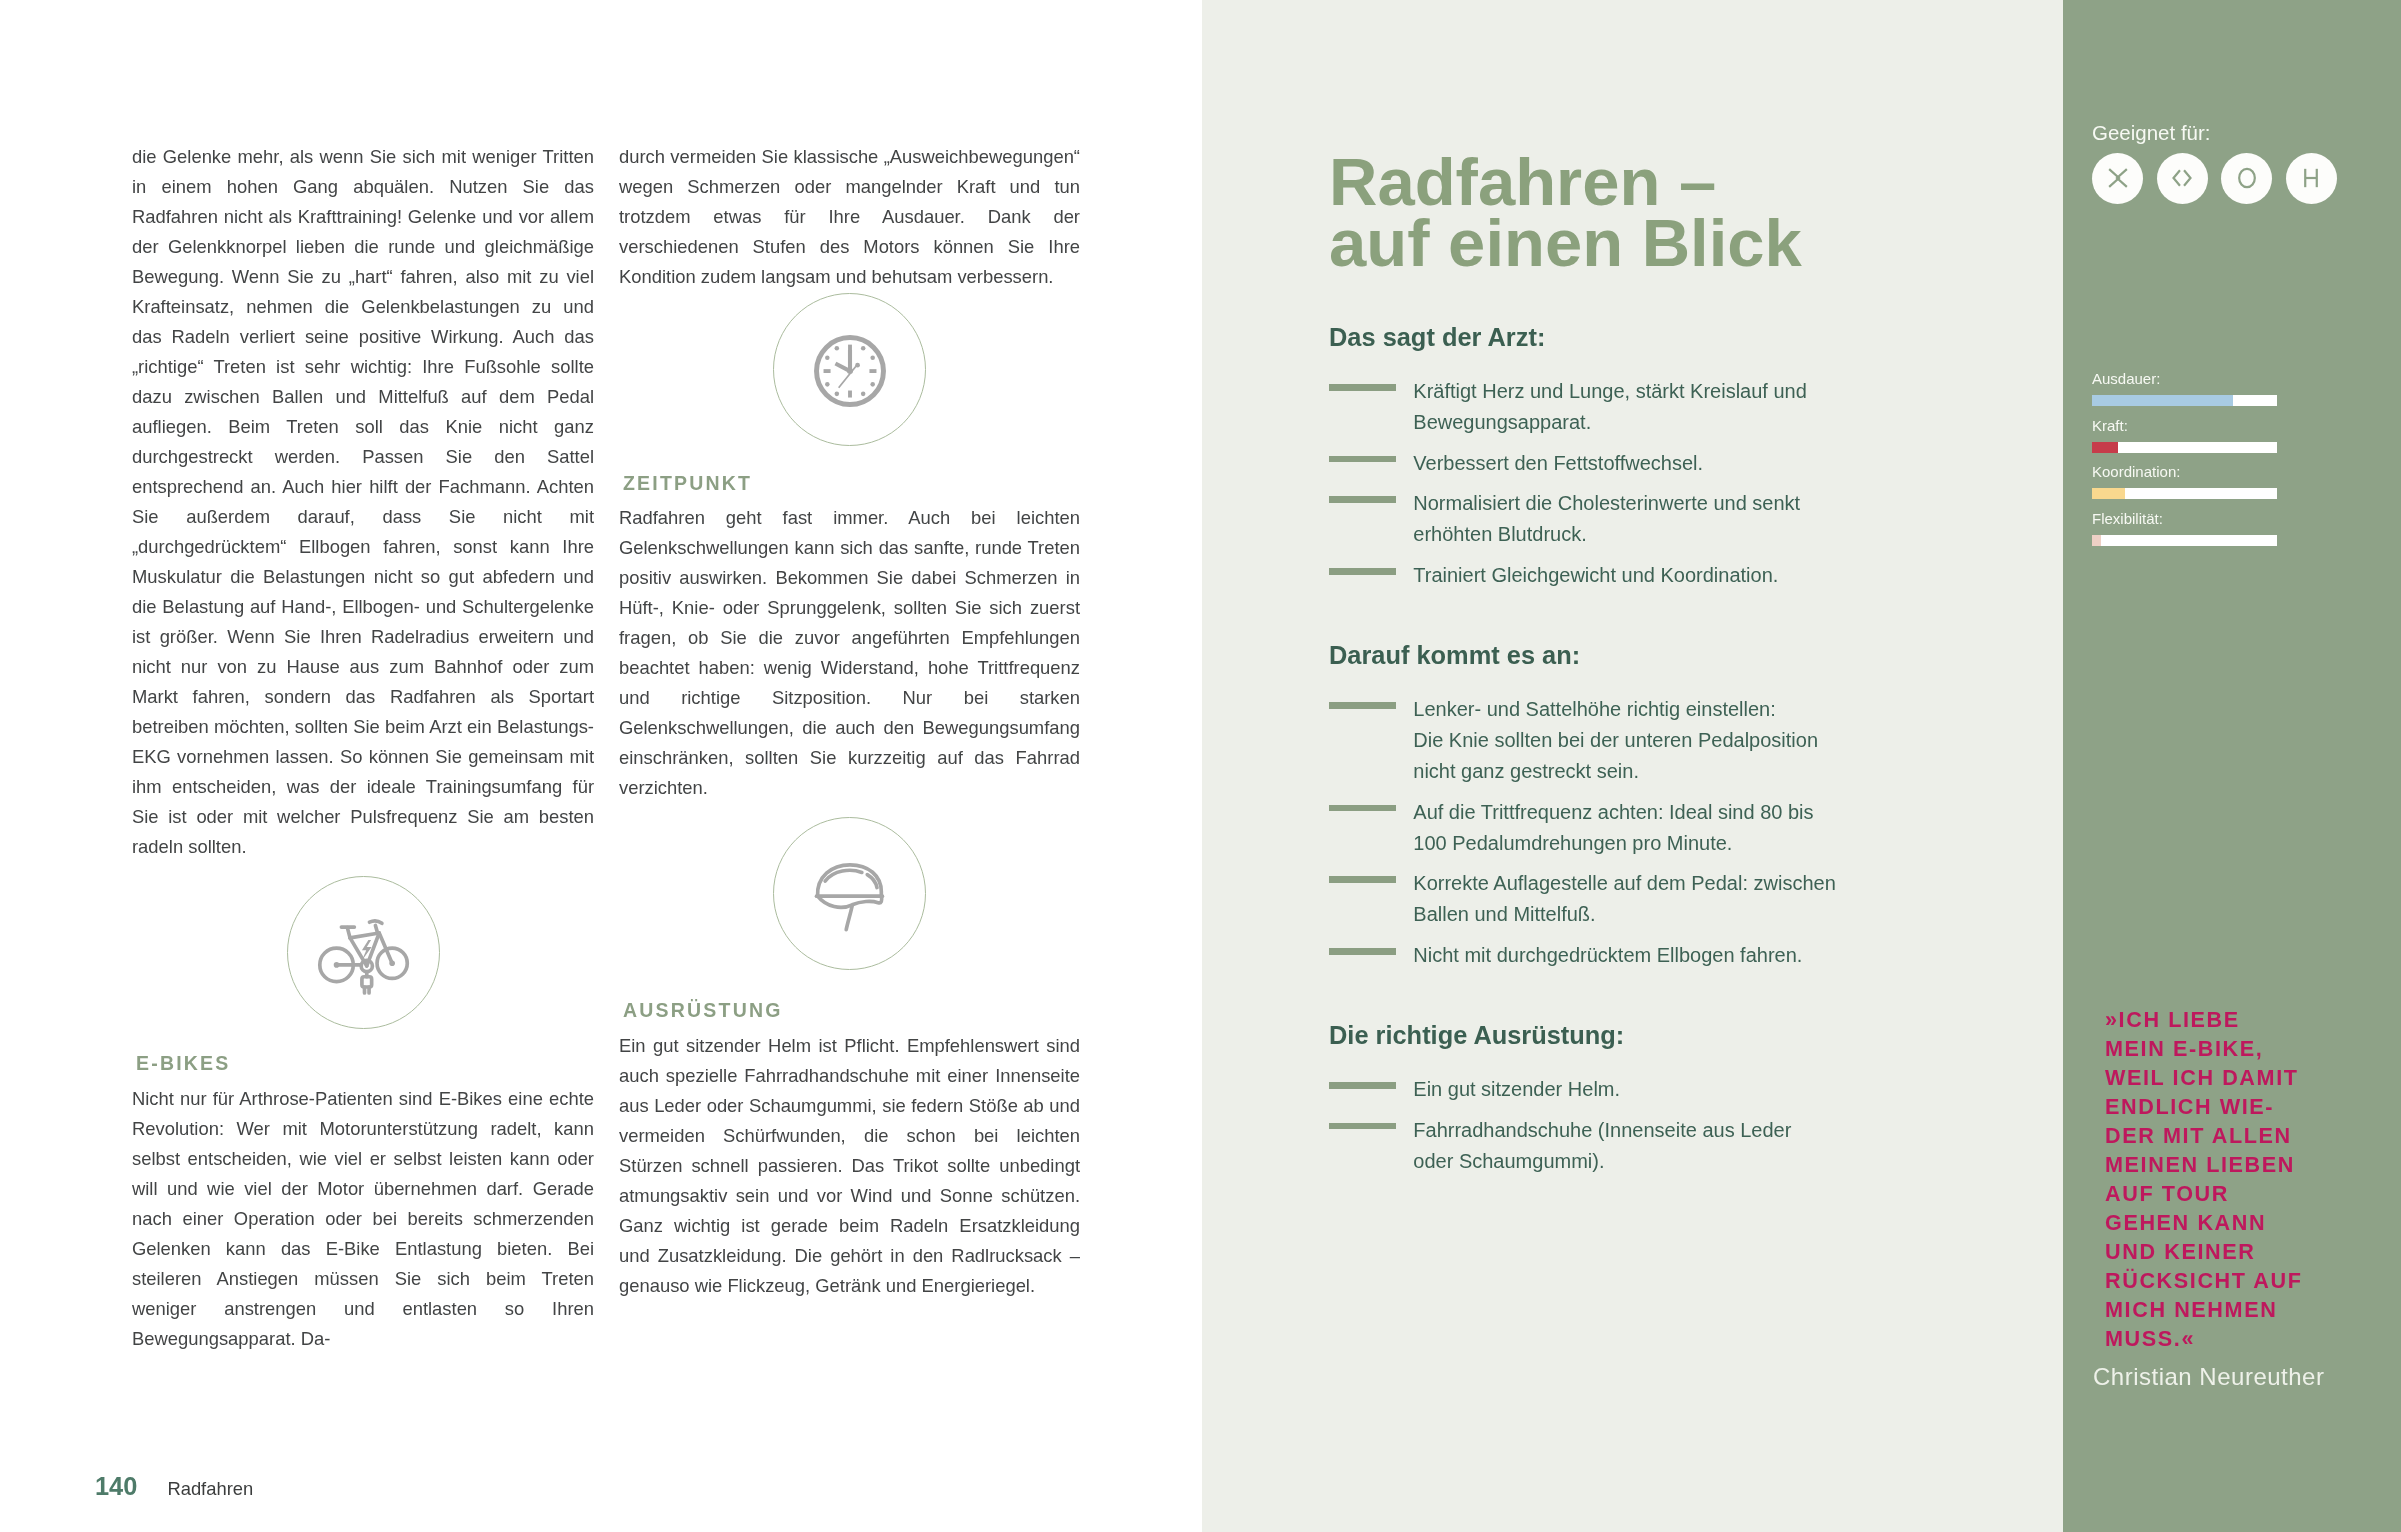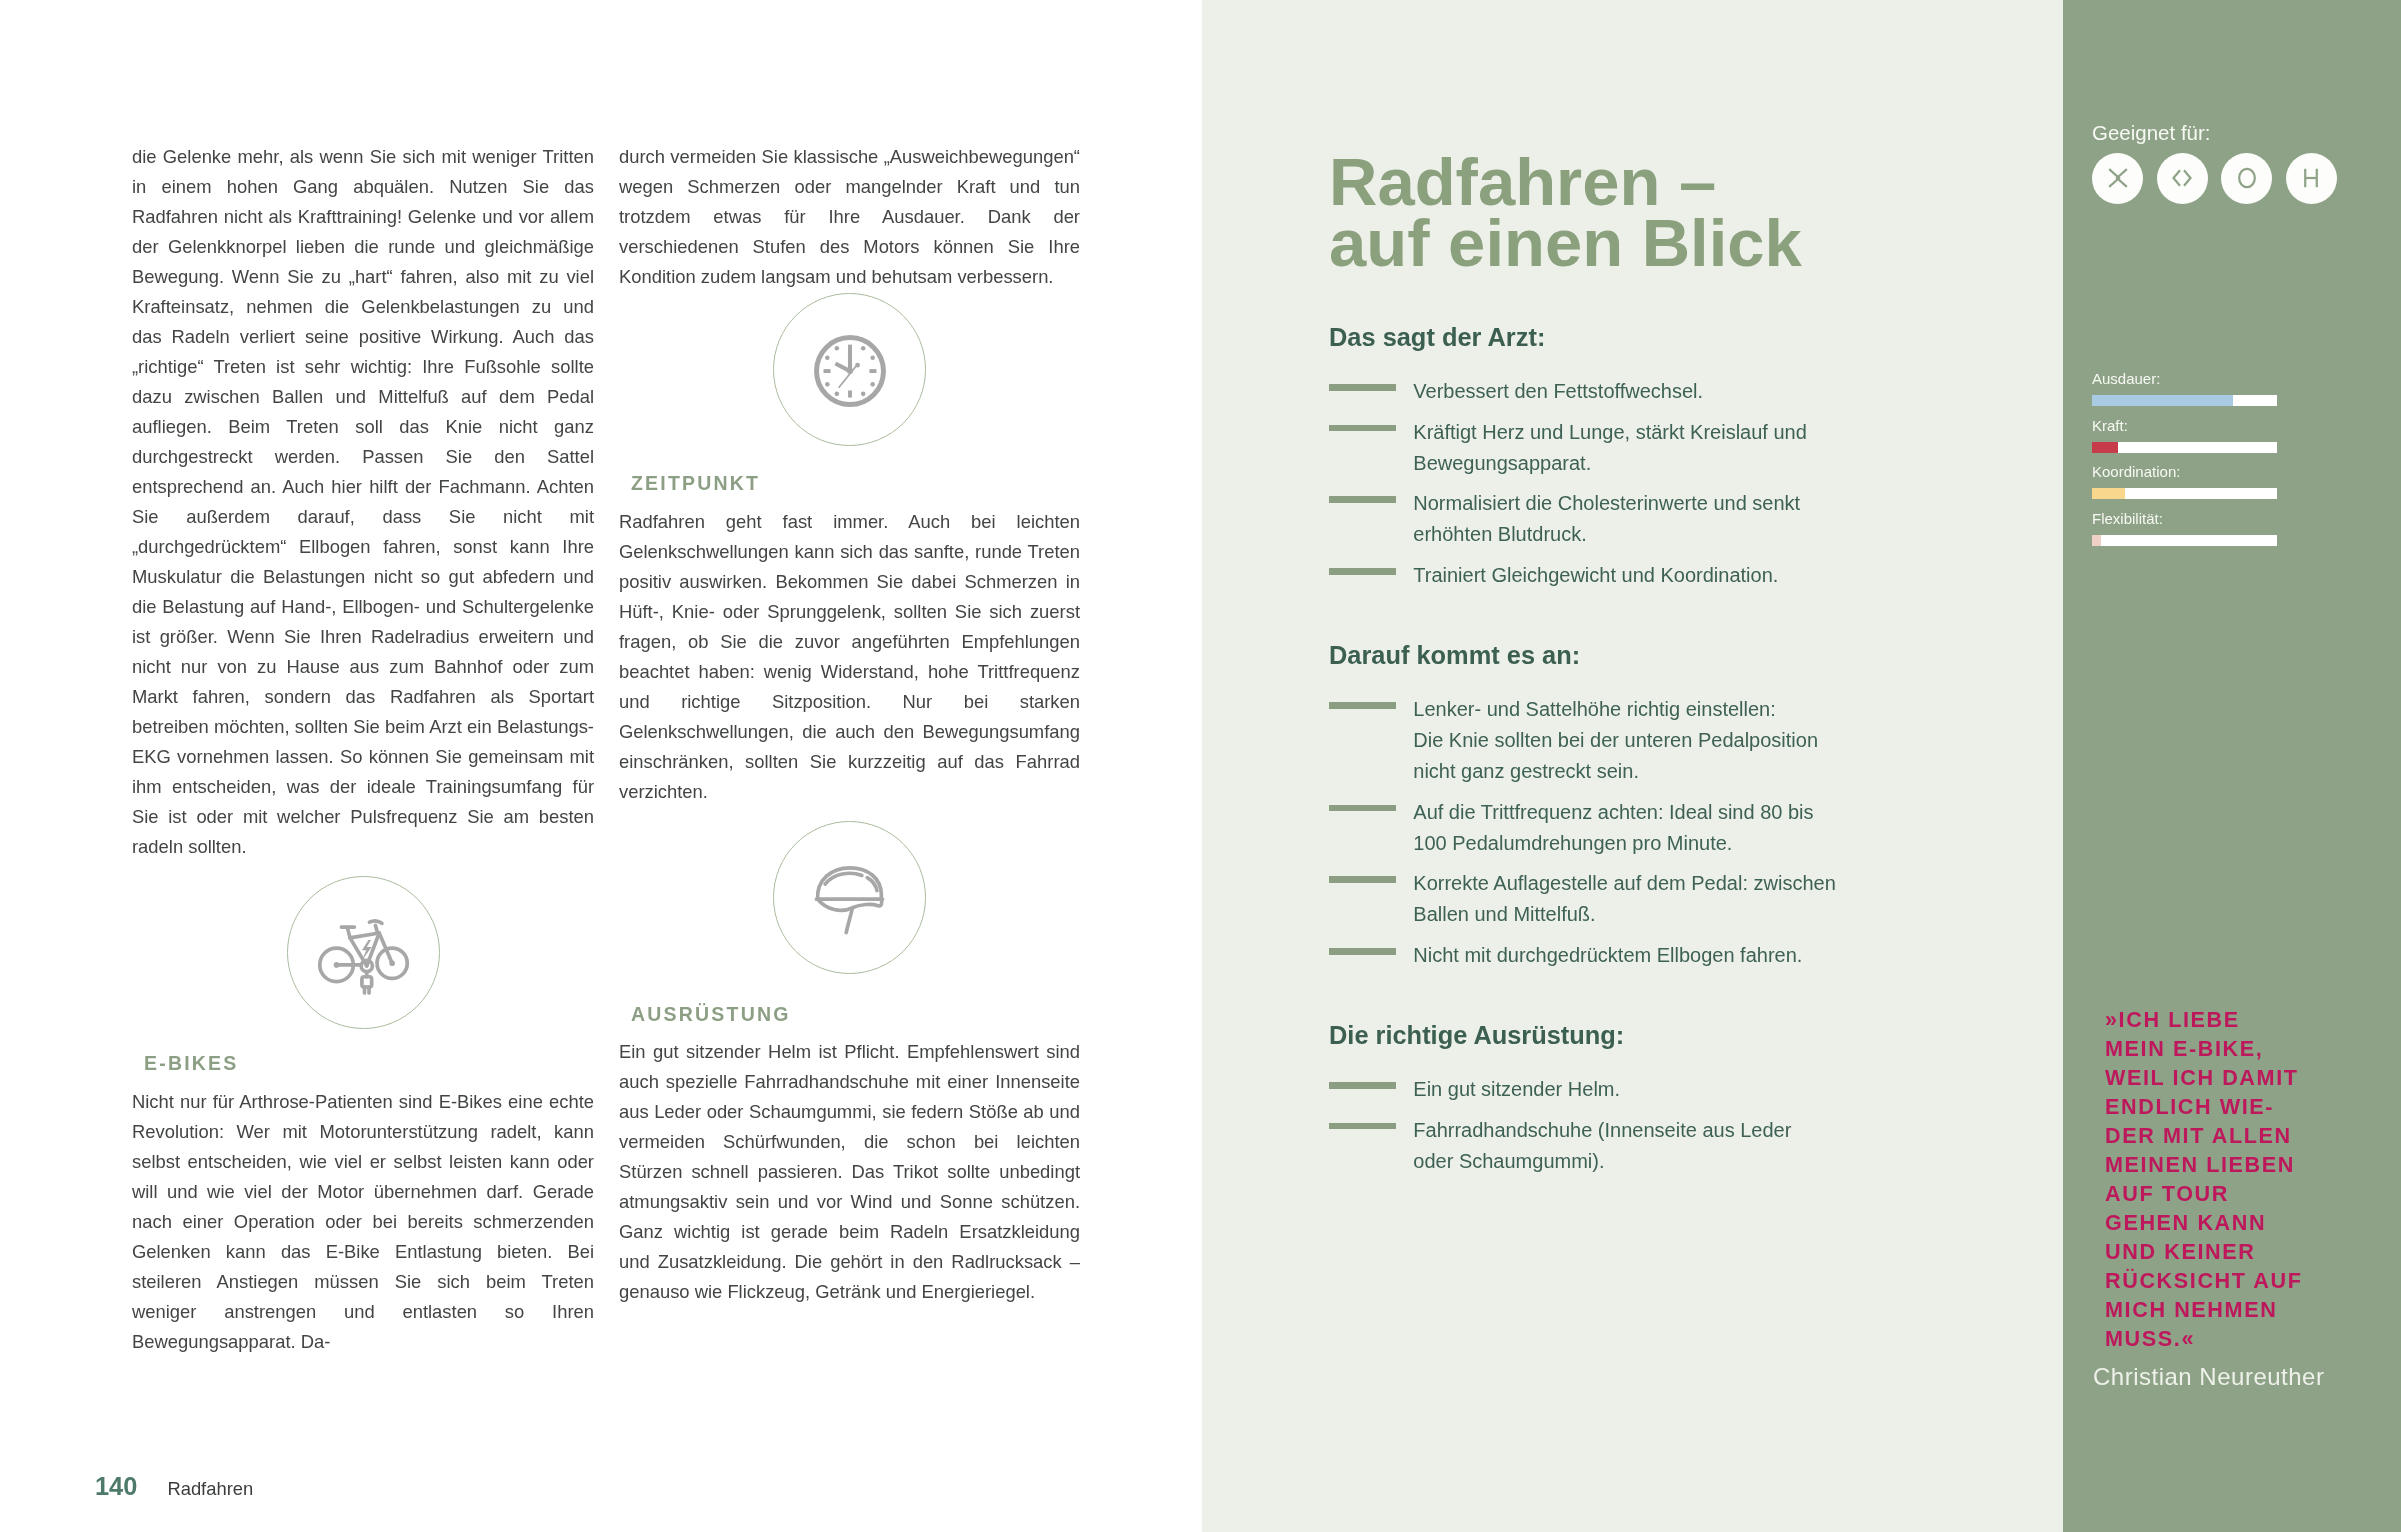--- a/index.html
+++ b/index.html
@@ -9,21 +9,21 @@
 
   
   .panel-overview{position:absolute;left:1202px;top:0;width:861px;height:1533px;background:#edefe9;}
   .sidebar{position:absolute;left:2063px;top:0;width:339px;height:1533px;background:#8ea287;}
 
   
   .col{position:absolute;top:142px;}
   .col1{left:132px;width:462px;}
   .col2{left:619px;width:461px;}
   .body-text{margin:0;font-size:18.4px;line-height:30px;color:#424445;text-align:justify;font-weight:400;}
-  .sec-label{margin:12px;font-size:19.5px;line-height:21.6px;font-weight:700;letter-spacing:2.2px;color:#8c9f84;}
+  .sec-label{margin:4px;font-size:19.5px;line-height:21.6px;font-weight:700;letter-spacing:2.2px;color:#8c9f84;}
   .col1 .icon-ring{margin:14px auto 0;}
   .col1 .sec-label{margin-top:24px;}
   .col1 .body-text.after-label{margin-top:9.7px;}
   .col2 .ring-clock{margin:1.1px auto 0;}
   .col2 .label-zeitpunkt{margin-top:27px;}
   .col2 .para-zeitpunkt{margin-top:8.7px;}
   .col2 .ring-helmet{margin:14px auto 0;}
   .col2 .label-ausruestung{margin-top:30px;}
   .col2 .para-ausruestung{margin-top:8.7px;}
 
@@ -161,26 +161,26 @@
   <section>
     <h1 class="ov-title">Radfahren –
 auf einen Blick</h1>
 
     <div class="ov-sections">
 
       <div class="ov-section">
         <h2 class="ov-heading">Das sagt der Arzt:</h2>
         <div class="bullet-row">
           <span class="bullet-dash"></span>
-          <p class="bullet-text">Verbessert den Fettstoffwechsel.</p>
-        </div>
-        <div class="bullet-row">
-          <span class="bullet-dash"></span>
           <p class="bullet-text">Kräftigt Herz und Lunge, stärkt Kreislauf und
 Bewegungsapparat.</p>
+        </div>
+        <div class="bullet-row">
+          <span class="bullet-dash"></span>
+          <p class="bullet-text">Verbessert den Fettstoffwechsel.</p>
         </div>
         <div class="bullet-row">
           <span class="bullet-dash"></span>
           <p class="bullet-text">Normalisiert die Cholesterinwerte und senkt
 erhöhten Blutdruck.</p>
         </div>
         <div class="bullet-row">
           <span class="bullet-dash"></span>
           <p class="bullet-text">Trainiert Gleichgewicht und Koordination.</p>
         </div>

